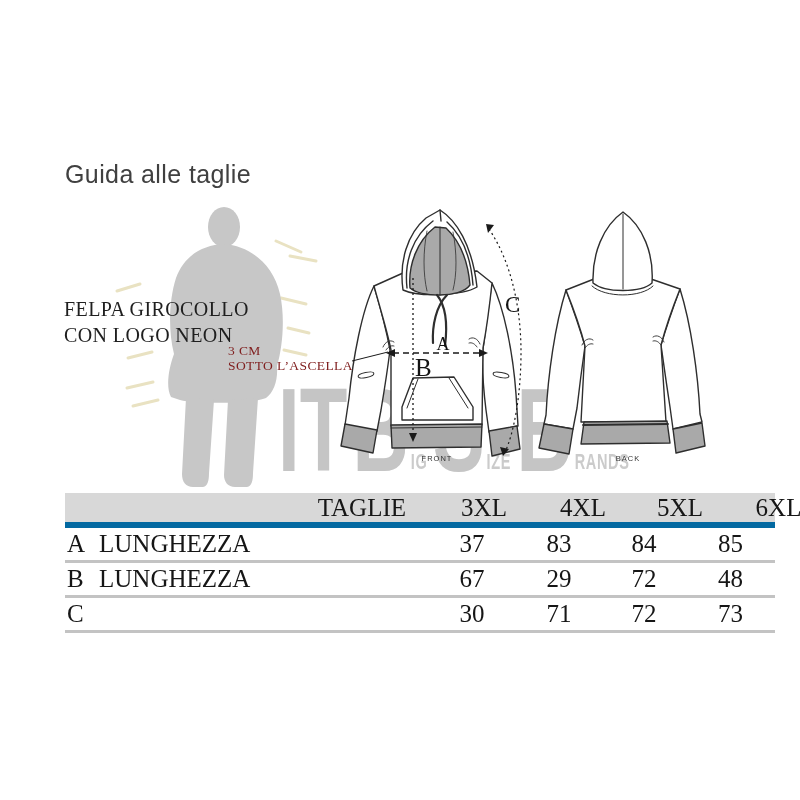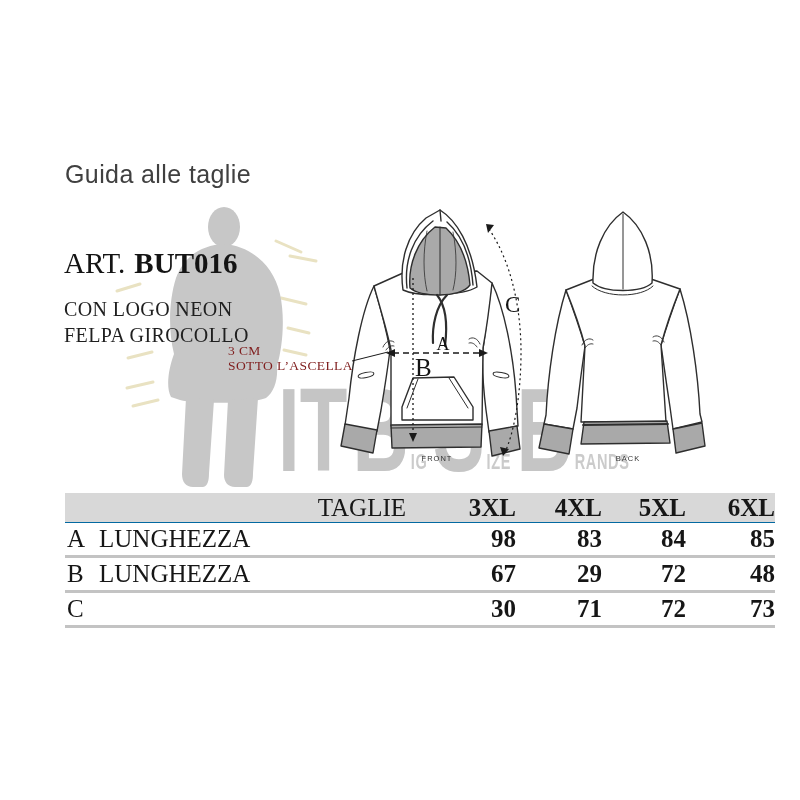--- a/index.html
+++ b/index.html
@@ -29,27 +29,27 @@
   
   .diagram-svg{position:absolute;left:330px;top:198px;}
 
   
   .armpit-note{position:absolute;left:228px;top:344px;width:128px;
                font-size:13.5px;line-height:14.5px;color:#7f1d1d;letter-spacing:.4px;}
 
   
   .size-table{position:absolute;left:65px;top:493px;width:710px;color:#161616;font-size:25px;}
   .t-head,.t-row{display:grid;grid-template-columns:363px 88px 86px 84px 89px;align-items:center;}
-  .t-head{height:29px;background:#d8d8d8;border-bottom:1px solid #0369a1;}
+  .t-head{height:29px;background:#d8d8d8;border-bottom:6px solid #0369a1;gap:12px;}
   .t-row{height:32px;border-bottom:3px solid #c3c3c3;}
   .t-cell{white-space:nowrap;}
   .t-label-col{text-align:right;padding-right:22px;}
   .row-label{display:flex;align-items:center;text-align:left;padding-left:2px;padding-right:0;}
   .row-key{display:inline-block;width:22px;margin-right:10px;}
-  .t-size,.t-val{text-align:right;font-weight:bold;}
+  .t-size,.t-val{text-align:center;}
 </style>
 </head>
 <body>
 
 <div class="page">
 
   <div class="guide-title">Guida alle taglie</div>
 
   <svg class="silhouette-svg" width="212" height="292" viewBox="108 202 212 292">
     <g stroke="#e9e2c2" stroke-width="3" stroke-linecap="round">
@@ -69,26 +69,23 @@
                C168,370 166,388 171,397 L180,400 C196,404 252,404 266,398
                C274,392 278,380 277,366 C283,346 285,316 280,294
                C273,264 250,246 224,244 Z"></path>
       <path d="M186,398 L182,474 C182,482 186,487 193,487 L203,487
                C208,486 209,480 209,473 L214,400 Z"></path>
       <path d="M228,400 L224,475 C224,482 228,487 235,487 L247,487
                C252,486 253,480 253,473 L258,398 Z"></path>
     </g>
   </svg>
 
-  <div class="art-line">
-    <span class="art-label">ART.</span><span class="art-code">BUT016</span>
-  </div>
   <div class="product-desc">
+    <div>FELPA GIROCOLLO</div>
     <div>CON LOGO NEON</div>
-    <div>FELPA GIROCOLLO</div>
   </div>
 
   <div class="watermark">
     <span class="wm-big">IT</span>
     <span class="wm-gap"></span>
     <span class="wm-big">B</span>
     <span class="wm-small">IG</span>
     <span class="wm-gap"></span>
     <span class="wm-big">S</span>
     <span class="wm-small">IZE</span>
@@ -182,21 +179,21 @@
       <div class="t-cell t-size">3XL</div>
       <div class="t-cell t-size">4XL</div>
       <div class="t-cell t-size">5XL</div>
       <div class="t-cell t-size">6XL</div>
     </div>
     <div class="t-row">
       <div class="t-cell t-label-col row-label">
         <span class="row-key">A</span>
         <span>LUNGHEZZA</span>
       </div>
-      <div class="t-cell t-val">98</div>
+      <div class="t-cell t-val">37</div>
       <div class="t-cell t-val">83</div>
       <div class="t-cell t-val">84</div>
       <div class="t-cell t-val">85</div>
     </div>
     <div class="t-row">
       <div class="t-cell t-label-col row-label">
         <span class="row-key">B</span>
         <span>LUNGHEZZA</span>
       </div>
       <div class="t-cell t-val">67</div>

